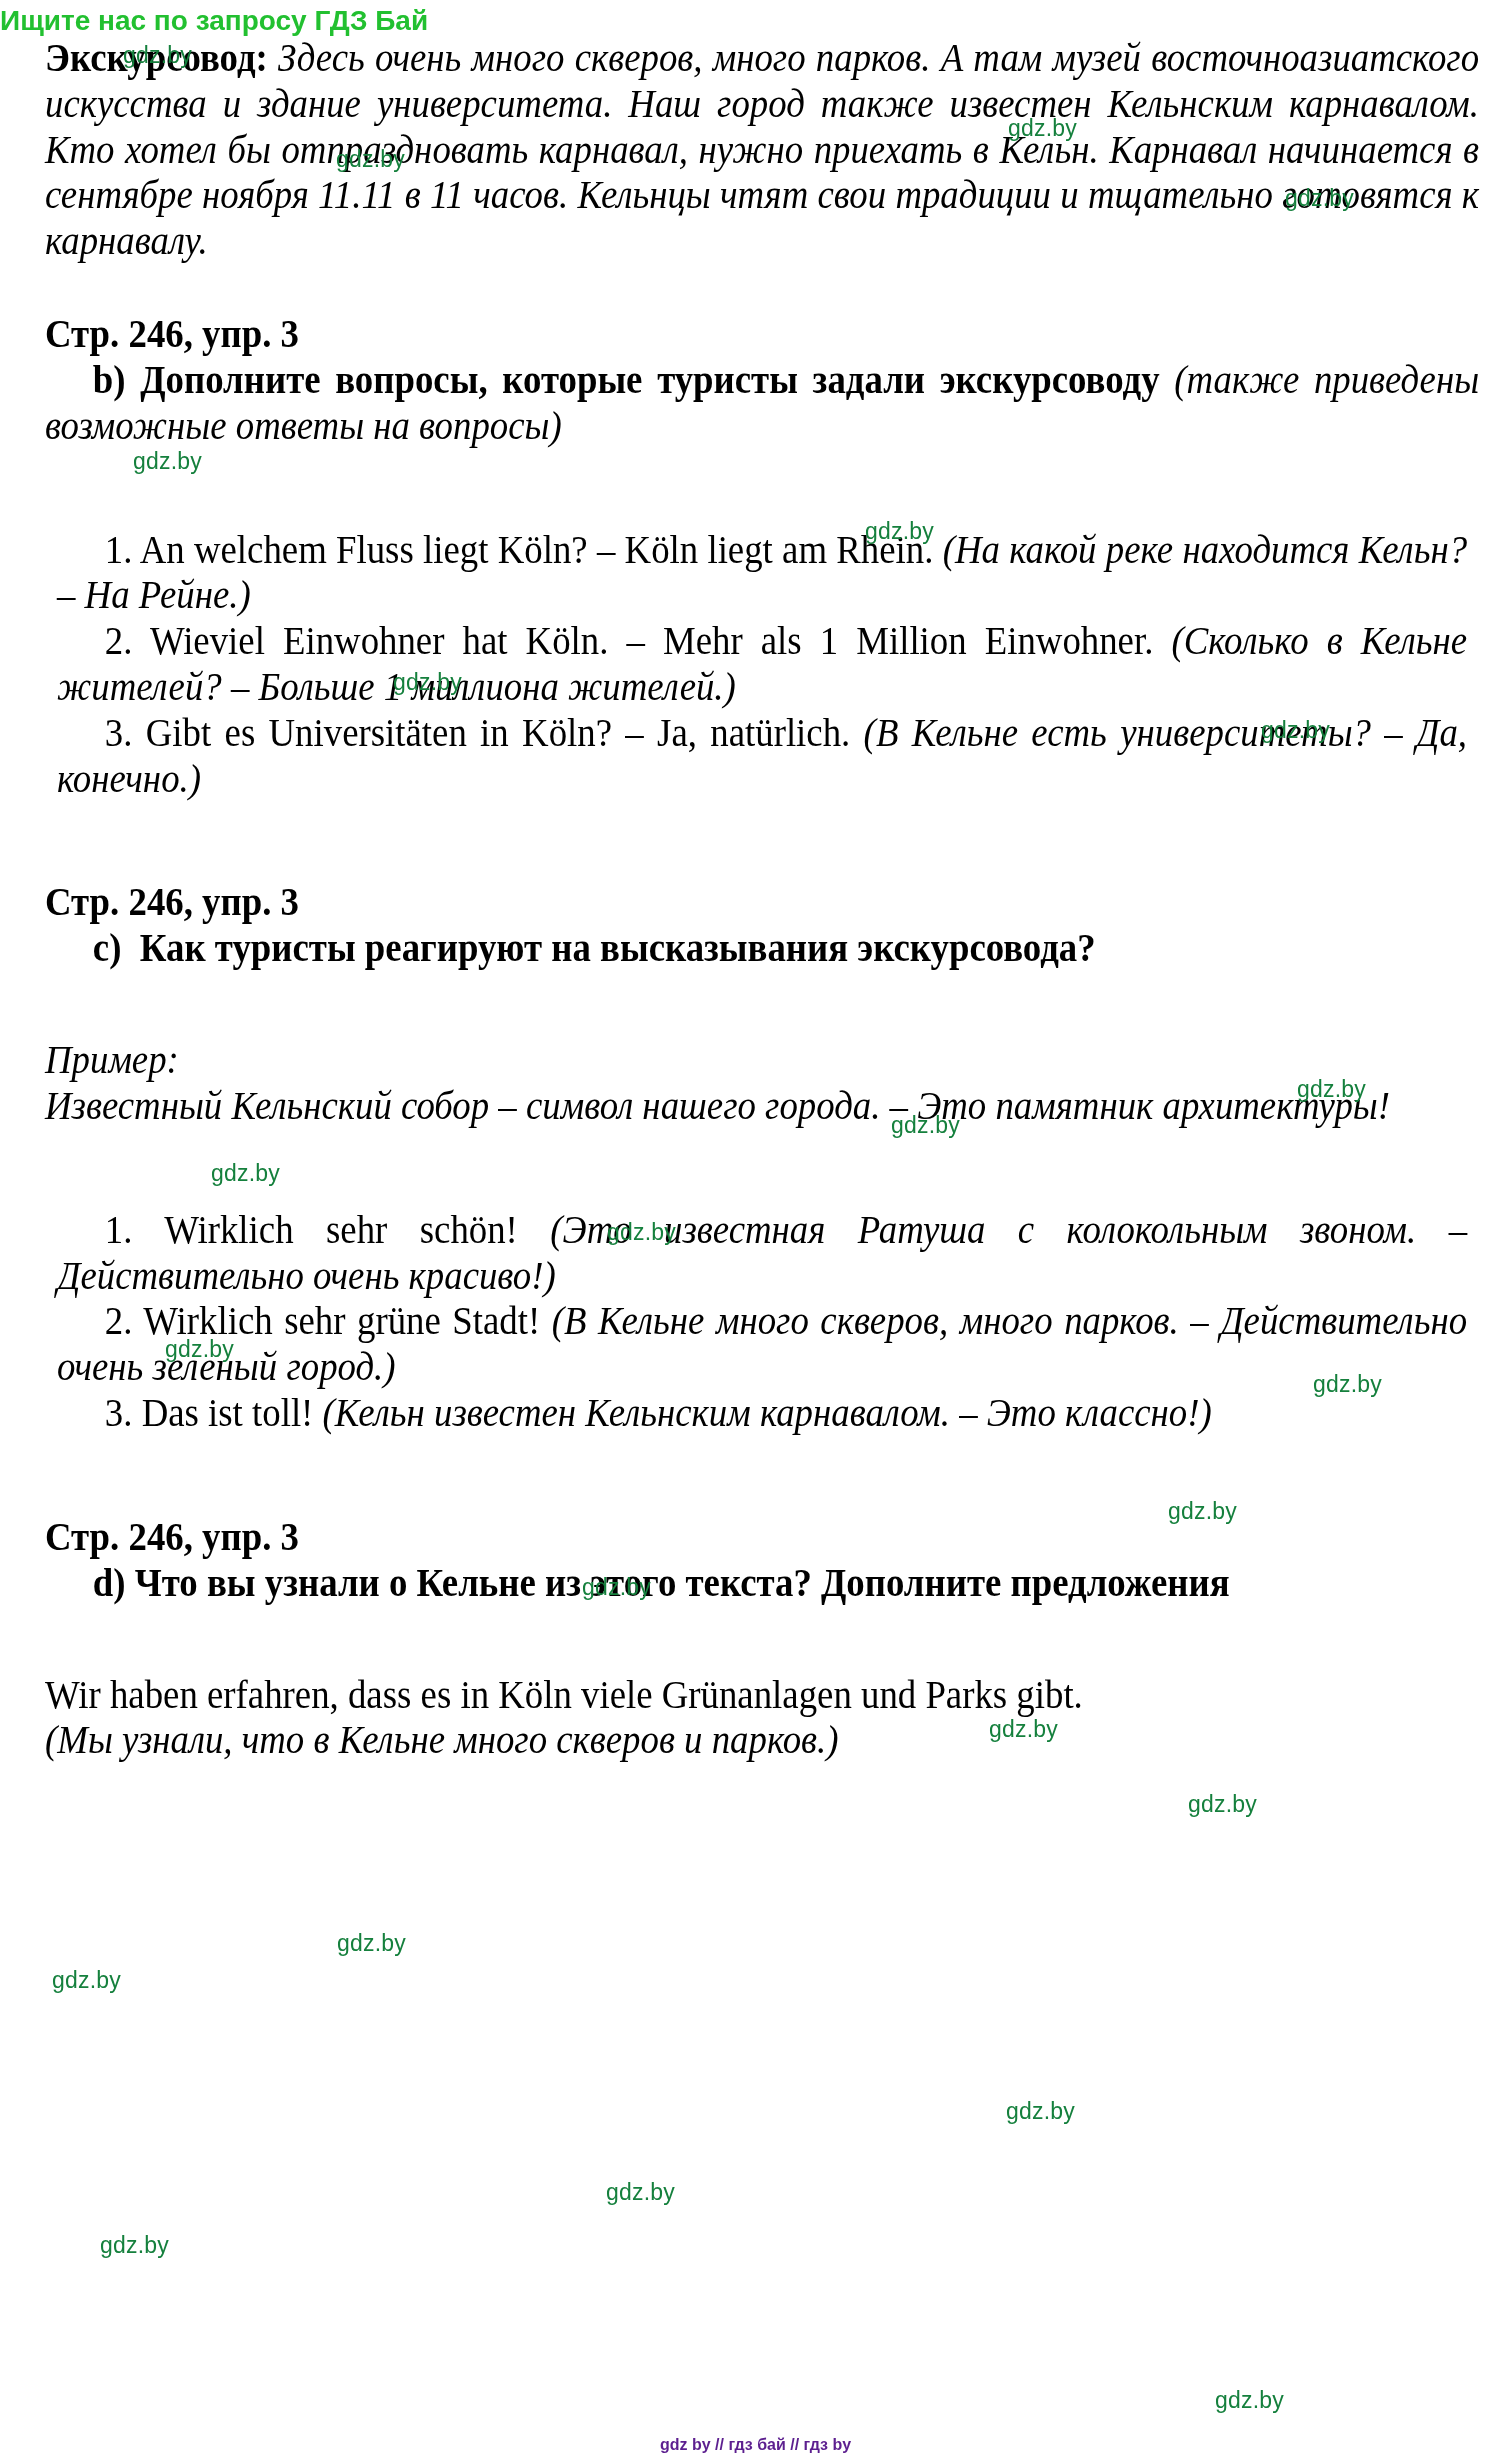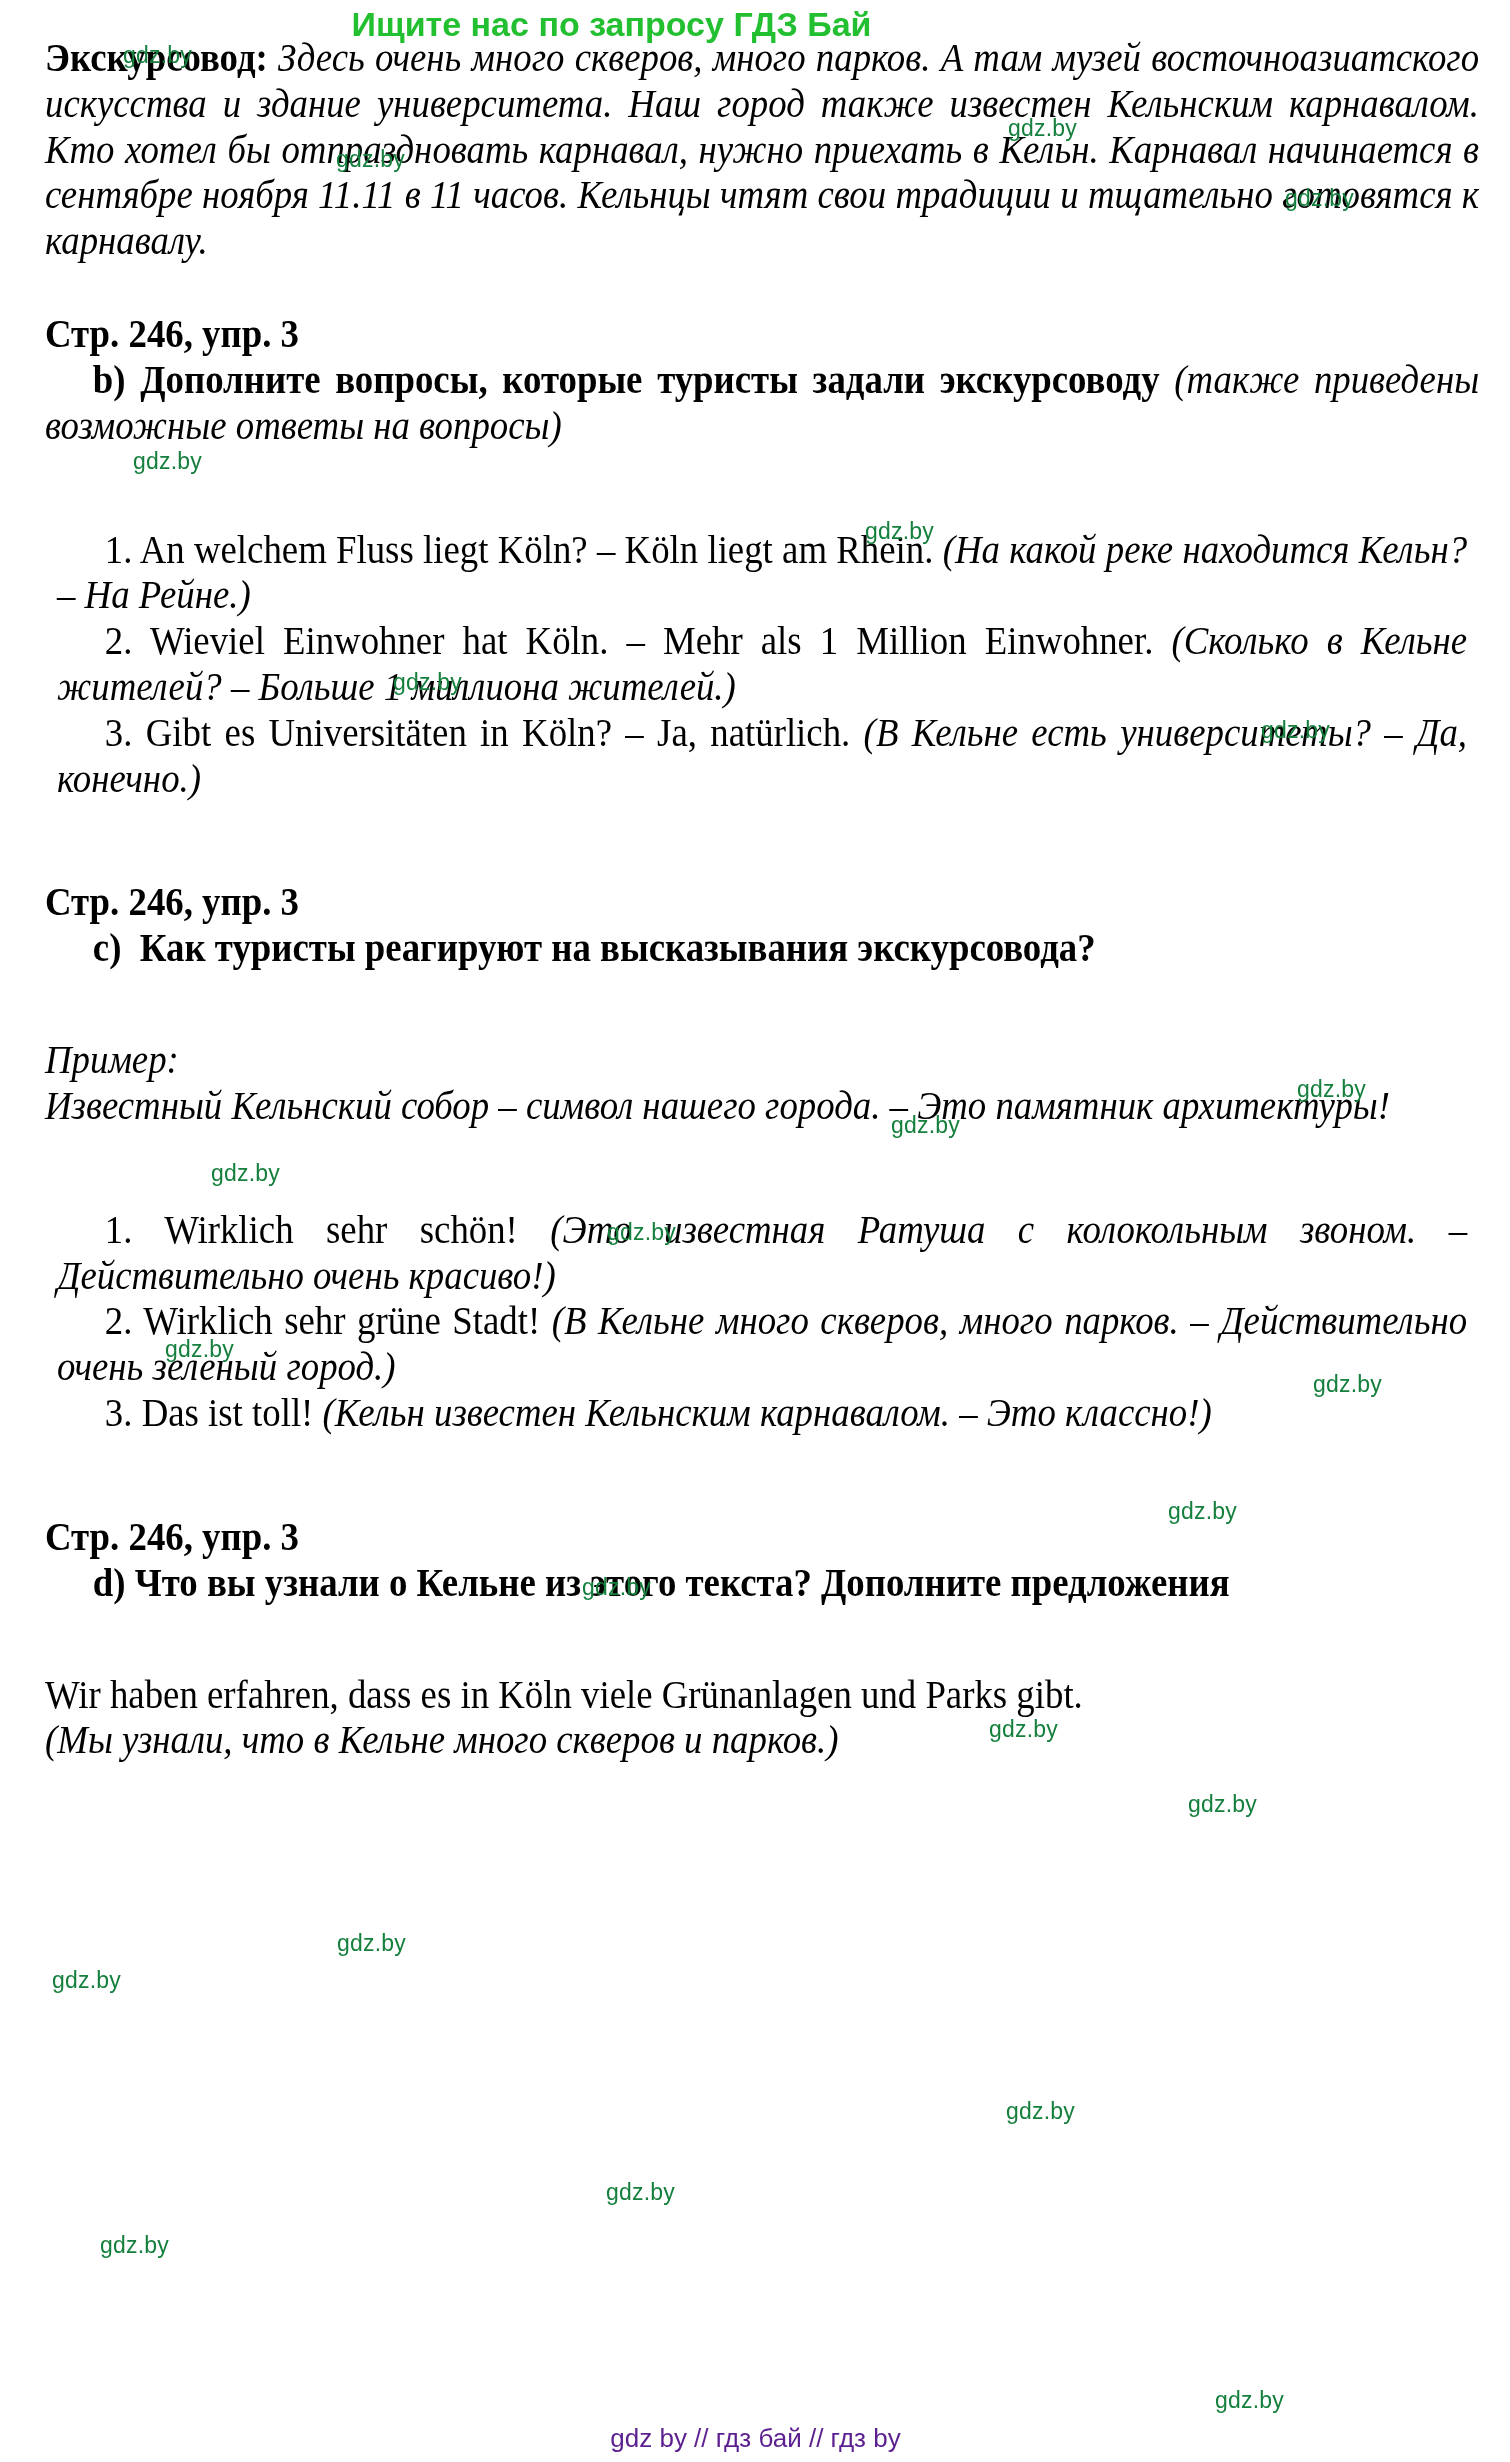--- a/index.html
+++ b/index.html
@@ -30,37 +30,36 @@
     line-height: 1;
     letter-spacing: 0.2px;
   }
 
   
   .site-header {
     position: absolute;
     top: 5px;
     left: 0;
     width: 1223px;
-    text-align: center;
     font-family: "Liberation Sans", "DejaVu Sans", sans-serif;
-    font-size: 34px;
+    font-size: 28px;
     font-weight: bold;
     color: #22c030;
     white-space: nowrap;
     z-index: 6;
   }
   .site-footer {
     position: absolute;
     bottom: 8.4px;
     left: 0;
     width: 1511px;
     text-align: center;
     font-family: "Liberation Sans", "DejaVu Sans", sans-serif;
-    font-size: 26px;
-    font-weight: normal;
+    font-size: 16px;
+    font-weight: bold;
     color: #5c1f8f;
     white-space: nowrap;
     z-index: 6;
     margin-top: 16px;
   }
 
   
   .content {
     position: absolute;
     top: 35px;

